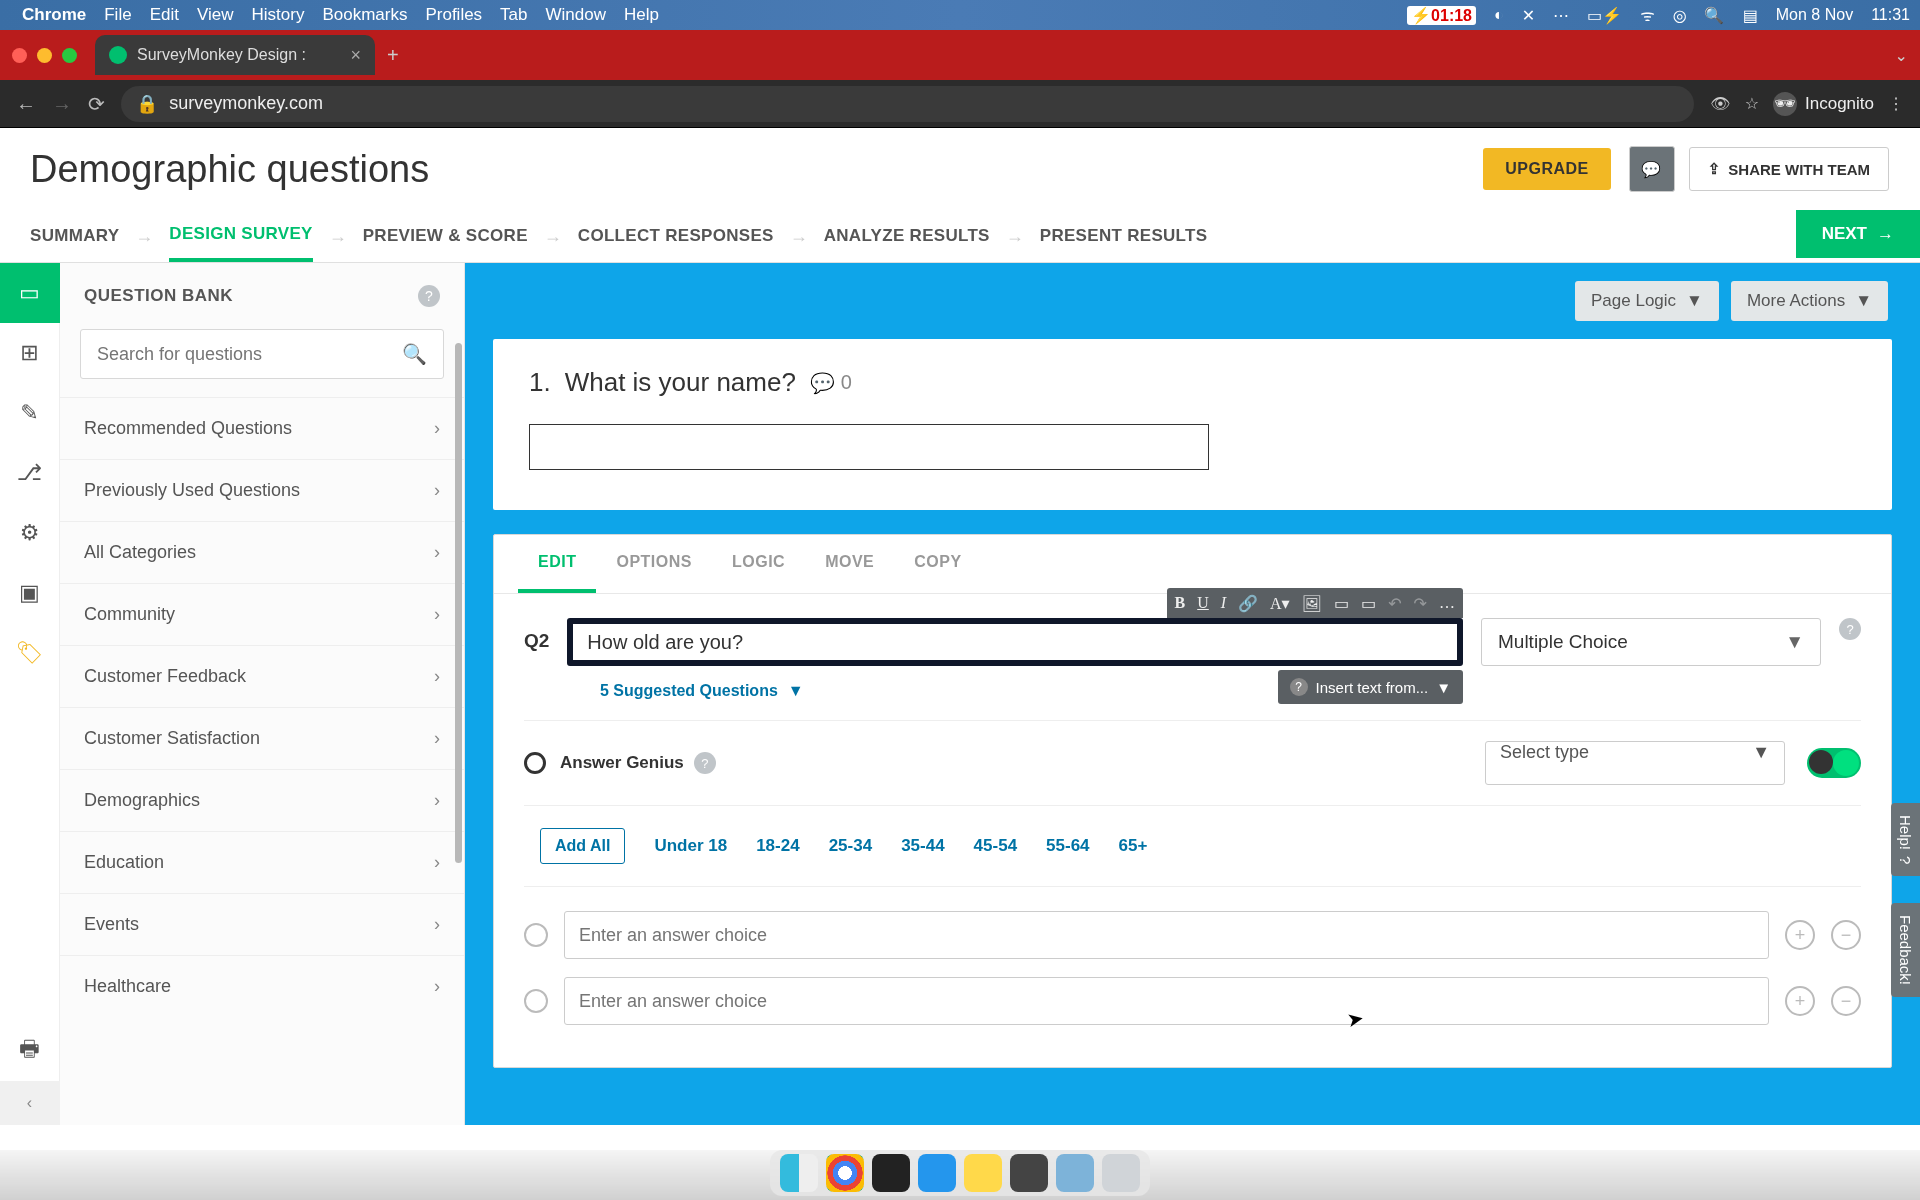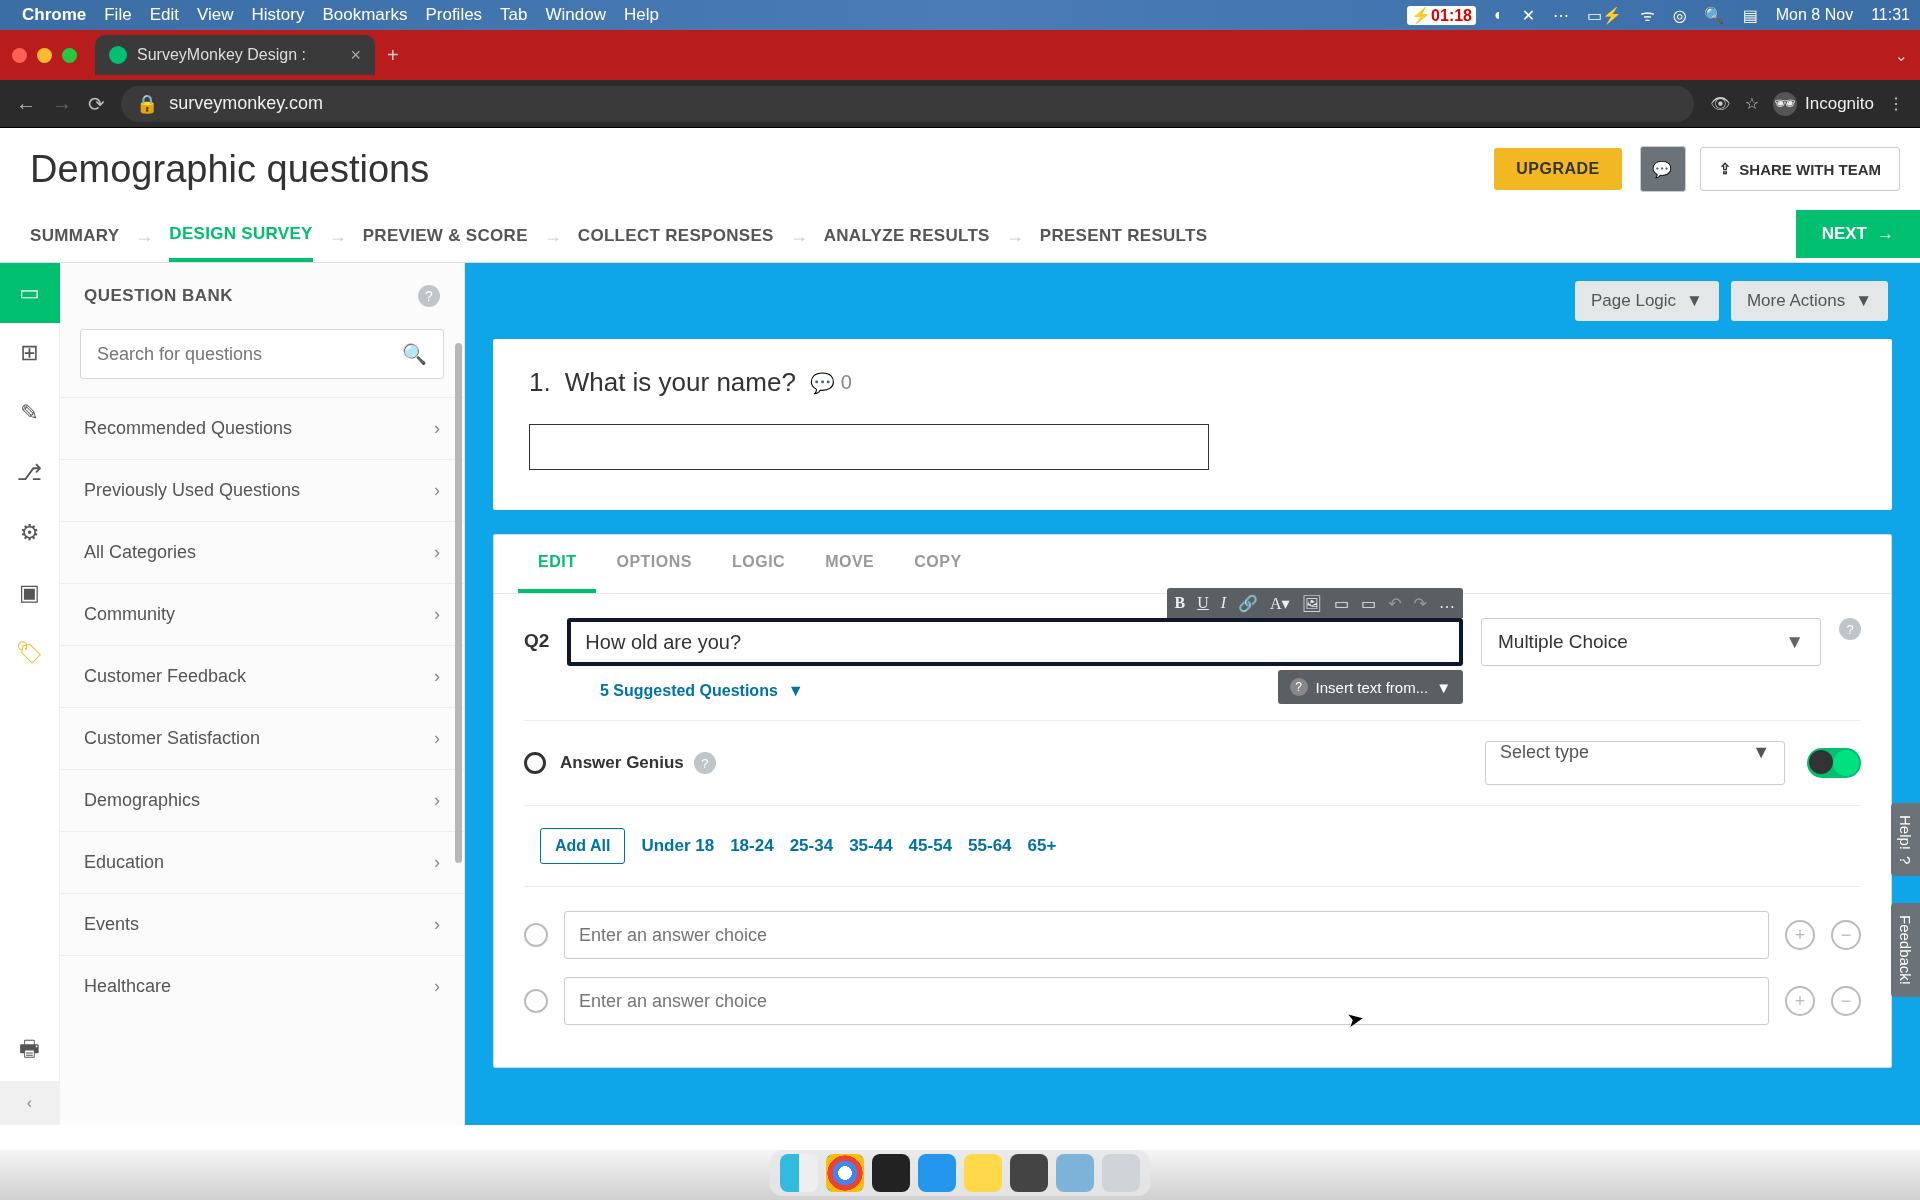--- a/index.html
+++ b/index.html
@@ -31,21 +31,21 @@
 .url-bar .url-field { flex: 1; background: #3a3a3a; border-radius: 24px; height: 36px; display: flex; align-items: center; padding: 0 16px; color: #888; font-size: 18px; gap:10px;}
 .url-bar .url-field .domain { color:#eee;}
 .url-bar .right-icons { display: flex; align-items: center; gap: 14px; color:#ccc;}
 .incognito { display:flex; align-items:center; gap:8px; color:#eee; font-size:17px;}
 .incognito .icon { width:24px;height:24px;border-radius:50%;background:#555;display:flex;align-items:center;justify-content:center;}
 
 
 .page { background: #fff; height: calc(1200px - 30px - 50px - 48px - 50px); position:relative; }
 
 
-.pg-header { display:flex; align-items:center; padding: 18px 20px 10px 30px; }
+.pg-header { display:flex; align-items:center; padding: 18px 31px 10px 30px; }
 .pg-title { font-size: 38px; color:#333; font-weight:400;}
 .pg-header .spacer { flex:1;}
 .btn-upgrade { background:#f2b824; color:#333; font-weight:700; padding:12px 22px; border-radius:3px; font-size:16px; letter-spacing:0.5px;}
 .btn-chat { width:46px;height:46px; border:1px solid #ccc; border-radius:3px; background:#6b7378; margin-left:18px; display:flex;align-items:center;justify-content:center; color:#fff;}
 .btn-share { border:1px solid #ccc; border-radius:3px; padding:12px 18px; margin-left:14px; display:flex;align-items:center;gap:8px; font-weight:700; color:#333; font-size:15px;}
 
 
 .steps { display:flex; align-items:center; padding: 8px 30px 0 30px; border-bottom:1px solid #e0e0e0; position:relative;}
 .step { color:#555; font-weight:700; font-size:17px; padding:14px 0; letter-spacing:0.3px;}
 .step.active { color:#00bf6f; border-bottom:4px solid #00bf6f;}
@@ -88,41 +88,41 @@
 
 
 .editor { background:#fff; border:1px solid #d8d8d8; border-radius:2px;}
 .editor-tabs { display:flex; border-bottom:1px solid #e8e8e8; padding:0 24px;}
 .etab { padding:18px 20px; font-weight:700; color:#999; font-size:16px; letter-spacing:0.5px;}
 .etab.active { color:#00bf6f; border-bottom:4px solid #00bf6f;}
 .editor-body { padding:24px 30px;}
 .qrow { display:flex; align-items:flex-start; gap:18px; position:relative;}
 .qnum { font-weight:700; color:#333; font-size:19px; padding-top:12px;}
 .qtext-wrap { flex:1; position:relative;}
-.qtext { border:4px solid #0f172a; border-radius:3px; height:48px; padding:0 14px; font-size:20px; color:#333; width:100%; outline:none;}
+.qtext { border:6px solid #0f172a; border-radius:3px; height:48px; padding:0 14px; font-size:20px; color:#333; width:100%; outline:none;}
 .rte-bar { position:absolute; top:-30px; right:0; height:30px; background:#5a5f63; display:flex; align-items:center; padding:0 8px; gap:12px; color:#eee; font-size:16px; border-radius:3px 3px 0 0;}
 .rte-bar span{font-family:serif;}
 .qtype { border:1px solid #ccc; border-radius:3px; height:48px; width:340px; display:flex;align-items:center; padding:7px 16px; font-size:19px; color:#333;}
 .qtype .dd { margin-left:auto; color:#666;}
 .help-circ { width:22px;height:22px;border-radius:50%;background:#c0c5c9;color:#fff;display:flex;align-items:center;justify-content:center;font-size:13px;}
 .insert-pop { position:absolute; right:0; top:52px; background:#5a5f63; color:#fff; padding:8px 12px; border-radius:3px; font-size:15px; display:flex;align-items:center;gap:8px;}
 .insert-pop .q{width:18px;height:18px;border-radius:50%;background:#888;display:flex;align-items:center;justify-content:center;font-size:12px;}
 .suggested { color:#0073a5; font-weight:700; padding:16px 0 0 76px; display:flex;align-items:center;gap:10px;}
 
 .ag-row { border-top:1px solid #eee; margin-top:20px; padding:20px 0; display:flex; align-items:center;}
 .ag-row .ring{ width:22px;height:22px;border:3px solid #333;border-radius:50%;margin-right:14px;}
 .ag-row .label { font-weight:700; color:#333; font-size:17px;}
 .ag-row .help-circ{margin-left:10px;}
 .ag-row .selectt { margin-left:auto; border:1px solid #ccc; border-radius:3px; height:44px; width:300px; display:flex;padding:0 14px; font-size:18px;color:#555;}
 .ag-row .selectt .dd{margin-left:auto;}
 .toggle { width:54px;height:30px;background:#00bf6f;border-radius:15px;margin-left:22px;position:relative;}
 .toggle::before{content:'';position:absolute;left:2px;top:2px;width:24px;height:24px;background:#333;border-radius:50%;}
 .toggle::after{content:'';position:absolute;right:2px;top:2px;width:26px;height:26px;background:#00e07f;border-radius:50%;}
 
-.chips { border-top:1px solid #eee; padding:22px 16px; display:flex; align-items:center; gap:16px;text-align:right;}
+.chips { border-top:1px solid #eee; padding:22px 16px; display:flex; align-items:center; gap:29px;text-align:right;}
 .chip-addall { border:1.5px solid #0073a5; color:#0073a5; padding:8px 14px; border-radius:3px; font-weight:700; font-size:16px;}
 .chip { color:#0073a5; font-weight:700; font-size:17px;}
 
 .answers { border-top:1px solid #eee; padding-top:24px;}
 .ans-row { display:flex; align-items:center; gap:16px; margin-bottom:18px;}
 .ans-row .radio { width:24px;height:24px;border:2px solid #bbb;border-radius:50%;}
 .ans-row input { flex:1; border:1px solid #ccc; border-radius:3px; height:48px; padding:0 14px; font-size:18px; outline:none;}
 .ans-row .circbtn{width:30px;height:30px;border:2px solid #bbb;border-radius:50%;display:flex;align-items:center;justify-content:center;color:#bbb;font-size:18px;}
 
 

